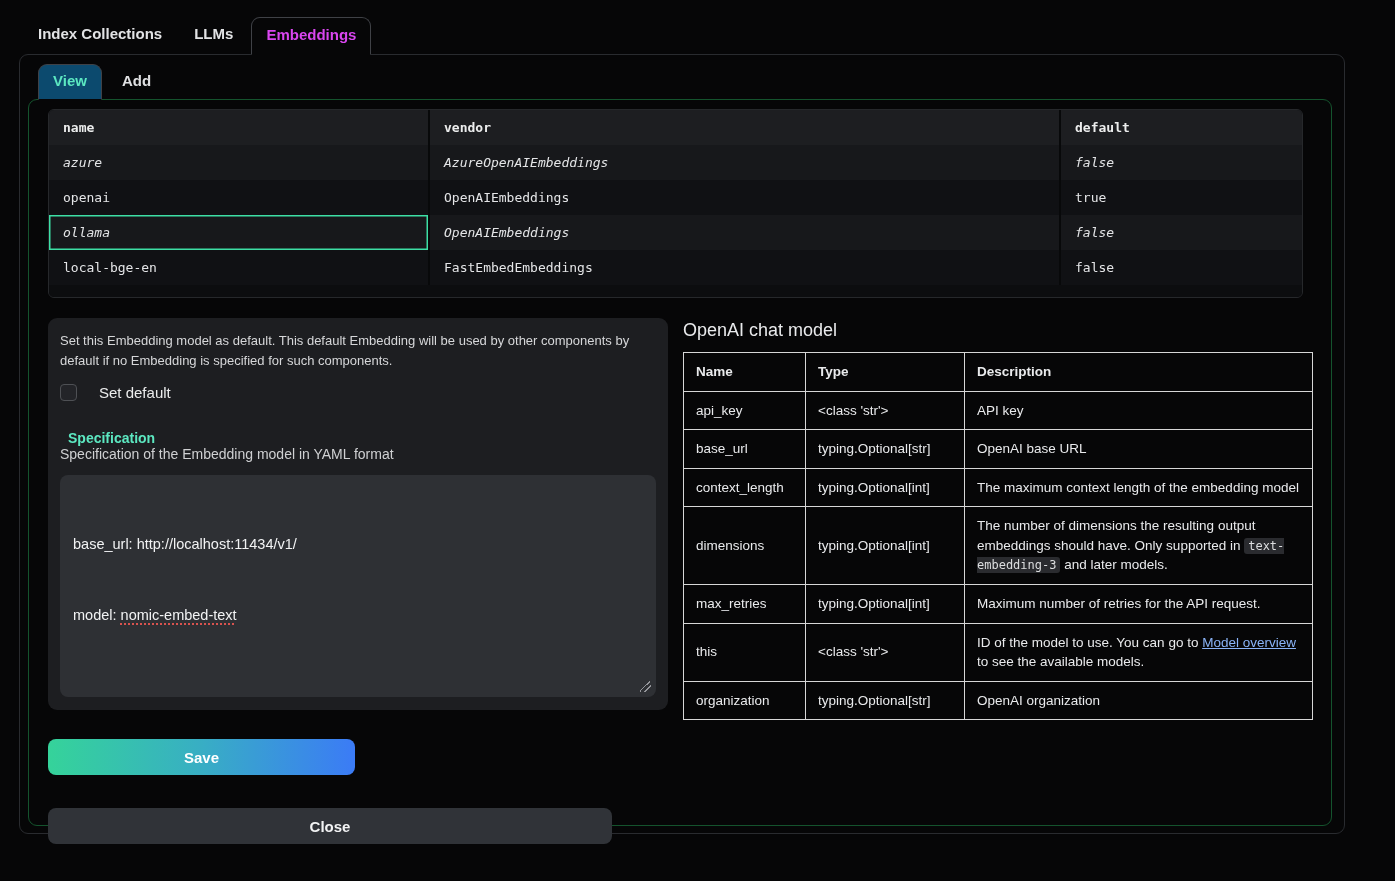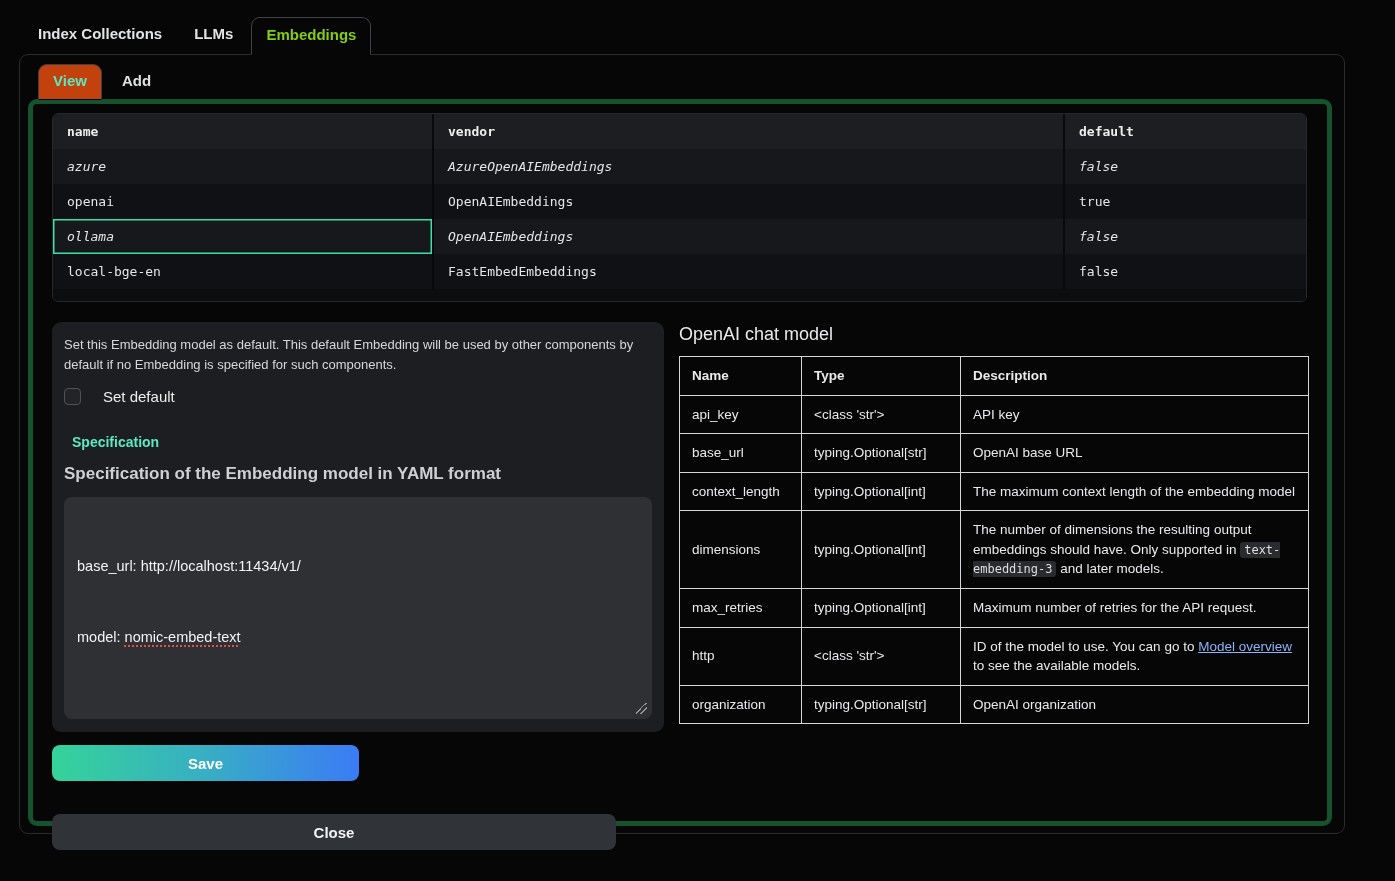--- a/index.html
+++ b/index.html
@@ -10,21 +10,21 @@
     color:#e8e9eb;
     font-family:"Liberation Sans", sans-serif;
     overflow:hidden;
     position:relative;
   }
 
   
   .main-tabs { display:flex; align-items:flex-start; padding:17px 50px 0 22px; position:relative; z-index:3; }
   .main-tab { font-size:15px; font-weight:600; color:#e2e3e5; margin:0 16px; padding:8px 0 11px; cursor:pointer; white-space:nowrap; }
   .main-tab.active {
-    color:#84cc16;
+    color:#d946ef;
     border:1px solid #3f4146; border-bottom:1px solid #060607;
     border-radius:9px 9px 0 0;
     padding:8px 14px 11px; margin:0 0 -1px 2px;
     background:#060607;
   }
 
   
   .outer-panel {
     margin:0 50px 0 19px;
     height:780px;
@@ -35,28 +35,28 @@
   }
 
   
   .sub-tabs { display:flex; align-items:flex-end; padding:9px 0 0 18px; position:relative; z-index:3; }
   .sub-tab { font-size:15px; font-weight:600; color:#dfe0e2; margin:0 20px; padding:7px 0 10px; cursor:pointer; }
   .sub-tab.active {
     color:#5ce8c1;
     border:1px solid #3f4146; border-bottom:1px solid #060607;
     border-radius:9px 9px 0 0;
     padding:7px 14px 10px; margin:0 0 -1px 0;
-    background:#c2410c;
+    background:#0c4a6e;
   }
 
   
   .inner-panel {
     margin:0 12px 0 8px;
     height:727px;
-    border:5px solid #14532d;
+    border:1px solid #14532d;
     border-radius:9px;
     padding:9px 19px;
     position:relative; z-index:1;
   }
 
   
   .df-wrapper {
     width:1255px;
     border:1px solid #26282b;
     border-radius:6px;
@@ -78,21 +78,21 @@
   .left-col  { width:628px; }
   .right-col { width:629px; }
 
   
   .card { background:#1d1e21; border-radius:9px; padding:13px 12px 13px; }
   .card-desc { font-size:13px; line-height:1.55; color:#d6d7d9; }
   .checkbox-row { display:flex; align-items:center; gap:22px; margin-top:13px; cursor:pointer; }
   .checkbox { width:17px; height:17px; border:1px solid #4e5054; border-radius:4px; background:#232428; flex:0 0 auto; }
   .checkbox-label { font-size:15px; color:#eceded; }
   .spec-heading { margin-top:29px; padding-left:8px; font-size:14px; font-weight:700; color:#5ce8c1; }
-  .spec-subtitle { margin-top:14px; font-size:17px; color:#cfd0d2;font-weight:bold; }
+  .spec-subtitle { font-size:14px; color:#cfd0d2; }
   .yaml-box {
     margin-top:13px; height:222px;
     background:#2e3034; border-radius:8px;
     padding:11px 13px;
     font-size:14.5px; line-height:1.62; color:#f2f3f4;
     position:relative; cursor:text;
     white-space:pre-wrap;
   }
   .spell-error { text-decoration: underline dotted #d9534f 2px; text-underline-offset:4px; }
   .resize-handle {
@@ -102,21 +102,21 @@
   }
 
   
   .btn-row { display:flex; gap:15px; margin-top:13px; }
   .btn {
     height:36px; border-radius:8px; border:none;
     display:flex; align-items:center; justify-content:center;
     font-family:"Liberation Sans", sans-serif;
     font-weight:700; font-size:15px; color:#ffffff; cursor:pointer;
   }
-  .save-btn   { width:307px; background:linear-gradient(90deg,#35d39a 0%,#38aec4 50%,#3b7bf6 100%); }
+  .save-btn   { width:307px; background:linear-gradient(90deg,#35d39a 0%,#38aec4 50%,#3b7bf6 100%);margin-top:16px; }
   .delete-btn { width:306px; background:#df6262; }
   .close-btn  { margin-top:33px; width:564px; background:#303338; color:#f2f3f4; }
 
   
   .panel-title { font-size:18px; color:#e9eaec; margin:2px 0 11px 0; }
   table.info { width:629px; border-collapse:collapse; font-size:13.5px; color:#e9eaec; table-layout:fixed; }
   table.info th, table.info td {
     border:1px solid #d6d6d6;
     padding:9px 12px;
     text-align:left; vertical-align:middle;
@@ -247,21 +247,21 @@
                 <td>dimensions</td>
                 <td>typing.Optional[int]</td>
                 <td><span>The number of dimensions the resulting output embeddings should have. Only supported in </span><span class="code-chip">text-embedding-3</span><span> and later models.</span></td>
               </tr>
               <tr>
                 <td>max_retries</td>
                 <td>typing.Optional[int]</td>
                 <td><span>Maximum number of retries for the API request.</span></td>
               </tr>
               <tr>
-                <td>http</td>
+                <td>this</td>
                 <td>&lt;class 'str'&gt;</td>
                 <td><span>ID of the model to use. You can go to </span><a class="desc-link">Model overview</a><span> to see the available models.</span></td>
               </tr>
               <tr>
                 <td>organization</td>
                 <td>typing.Optional[str]</td>
                 <td><span>OpenAI organization</span></td>
               </tr>
             </tbody>
         </table>

